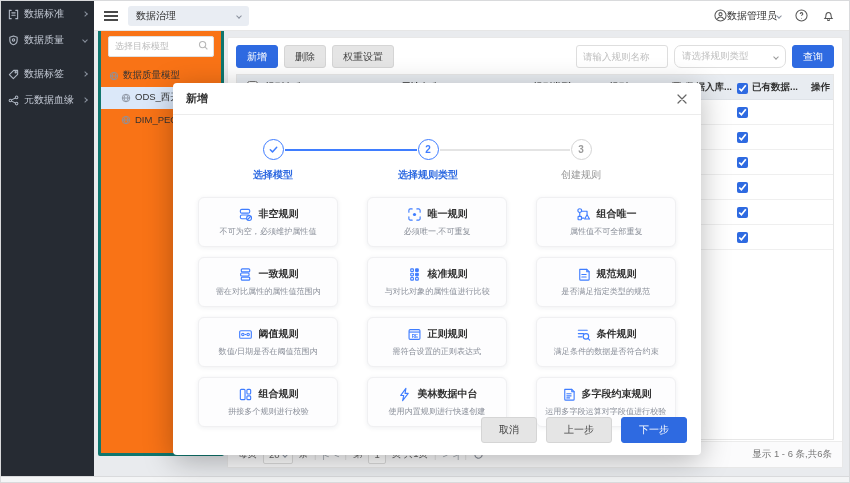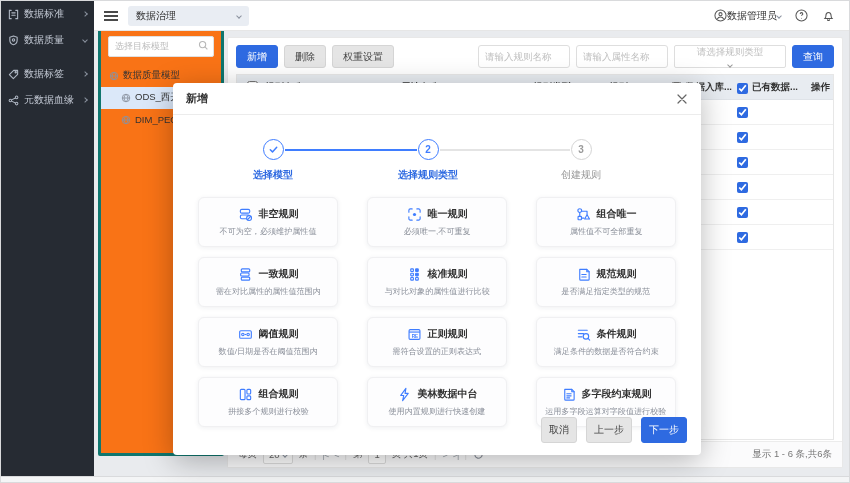--- a/index.html
+++ b/index.html
@@ -44,21 +44,21 @@
   .tree-node.child { padding-left:20px; }
   .tree-node.selected { background:#dbe8f9; }
 
   .main-panel { position:absolute; left:226px; top:36px; width:616px; height:431px; background:#fff; border:1px solid #e8e8e8; border-radius:2px; z-index:1; }
   .toolbar { display:flex; align-items:center; gap:6px; padding:7px 8px 6px; }
   .btn { display:inline-flex; align-items:center; justify-content:center; height:23px; padding:0 10px; font-size:10px; border-radius:3px; border:1px solid #d5d5d5; background:#e5e5e5; color:#444; cursor:pointer; white-space:nowrap; }
   .btn.primary { background:#2e6ae1; border-color:#2e6ae1; color:#fff; }
   .toolbar .spacer { flex:1; }
   .toolbar input { width:92px; height:23px; border:1px solid #dedede; border-radius:3px; font-size:9.5px; padding:0 6px; outline:none; color:#333; }
   .toolbar input::placeholder { color:#c0c0c0; }
-  .type-select { display:flex; align-items:center; justify-content:space-between; width:112px; height:23px; border:1px solid #dedede; border-radius:2px; font-size:9.5px; color:#c0c0c0; padding:0 7px; cursor:pointer;flex-direction:column; }
+  .type-select { display:flex; align-items:center; justify-content:space-between; width:112px; height:23px; border:1px solid #dedede; border-radius:7px; font-size:9.5px; color:#c0c0c0; padding:0 7px; cursor:pointer; }
   .type-select .chev { border-color:#999; }
 
   .grid-table { border:1px solid #e7e7e7; border-bottom:none; margin:0 8px; }
   .g-head { display:flex; align-items:center; height:25px; background:#e8ecf1; font-size:9.5px; font-weight:bold; color:#333; border-bottom:1px solid #dfe3e8; }
   .g-row { display:flex; align-items:center; height:25px; border-bottom:1px solid #efefef; }
   .cell { white-space:nowrap; overflow:hidden; }
   .c0{ width:28px; padding-left:10px;} .c1{ width:136px;} .c2{ width:132px;} .c3{ width:76px;} .c4{ width:62px;} .c5{ width:66px; display:flex; align-items:center; gap:4px;} .c6{ width:70px; display:flex; align-items:flex-end; gap:4px;} .c7{ flex:1; padding-left:4px;}
   input[type=checkbox]{ width:11px; height:11px; accent-color:#2e6ae1; margin:0; }
   .table-blank { height:190px; border:1px solid #e7e7e7; border-top:none; margin:0 8px; }
 
@@ -84,21 +84,21 @@
   .step-label { margin-top:8px; font-size:10px; font-weight:bold; color:#2e6ae1; }
   .step.gray .step-label { color:#999; font-weight:normal; }
 
   .cards { display:grid; grid-template-columns:repeat(3,140px); justify-content:center; column-gap:29px; row-gap:10px; padding-top:4px; }
   .card { height:50px; background:#fdfdfe; border:1px solid #f0f0f2; border-radius:6px; box-shadow:0 1px 5px rgba(30,40,70,.07); display:flex; flex-direction:column; align-items:center; justify-content:center; gap:4px; cursor:pointer; }
   .card-top { display:flex; align-items:center; gap:6px; }
   .card-title { font-size:10px; font-weight:bold; color:#333; }
   .card-desc { font-size:8.5px; color:#8a8f99; transform:scale(.95); white-space:nowrap; }
 
   .modal-foot { position:absolute; right:14px; bottom:12px; display:flex; gap:9px; }
-  .modal-foot .btn { height:26px; padding:0 7px; font-size:10px; }
+  .modal-foot .btn { height:26px; padding:0 17px; font-size:10px; }
 
   .bottom-strip { position:absolute; left:0; right:0; bottom:0; height:6px; background:#f4f5f6; border-top:1px solid #d9dadc; z-index:4; }
 </style>
 </head>
 <body>
 
 <div class="app">
 
   <div class="sidebar">
 
@@ -204,21 +204,20 @@
     </div>
   </div>
 
   <div class="main-panel">
     <div class="toolbar">
       <button class="btn primary">新增</button>
       <button class="btn">删除</button>
       <button class="btn">权重设置</button>
       <span class="spacer"></span>
       <input placeholder="请输入规则名称" style="">
-      <input placeholder="请输入属性名称" style="">
       <div class="type-select">
         <span>请选择规则类型</span>
         <span class="chev down"></span>
       </div>
       <button class="btn primary">查询</button>
     </div>
 
     <div class="grid-table">
       <div class="g-head">
         <span class="cell c0"><input type="checkbox" style=""></span>

